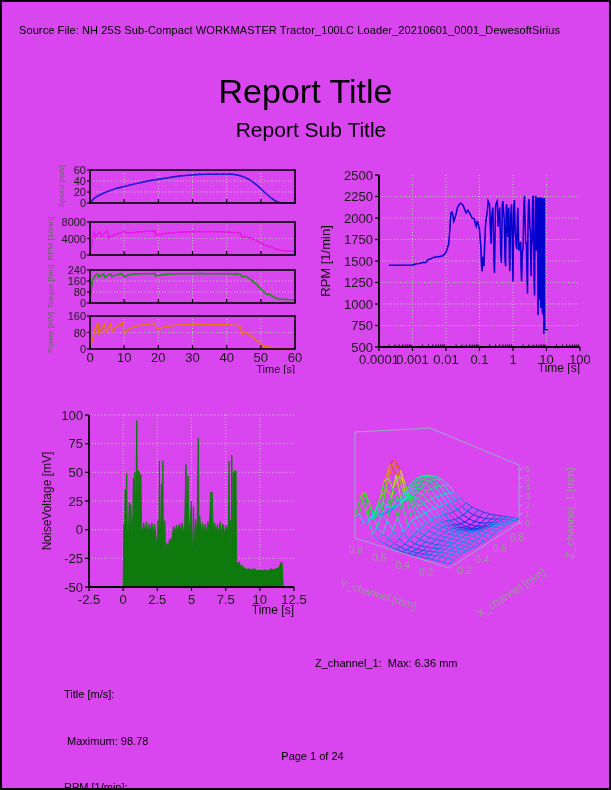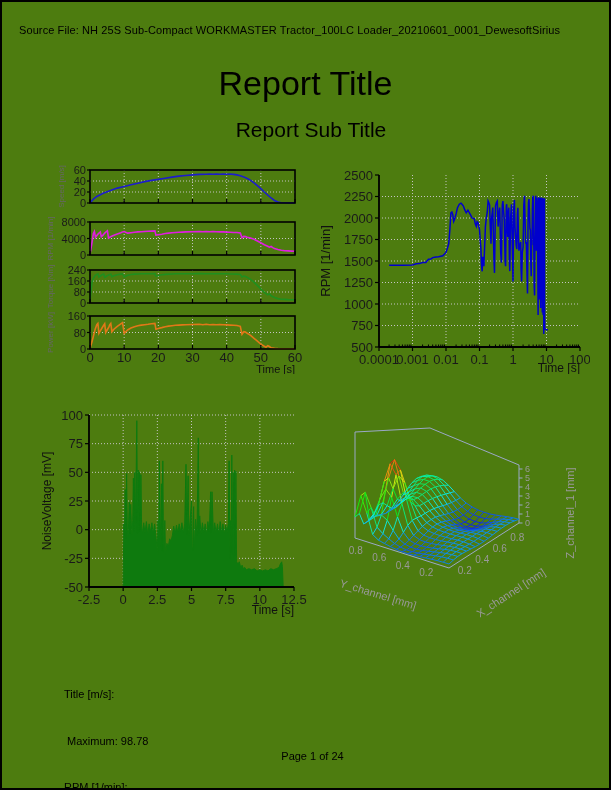--- a/index.html
+++ b/index.html
@@ -1,20 +1,20 @@
 <!DOCTYPE html>
 <html><head>
 <meta charset="utf-8">
 <style>
   html,body{margin:0;padding:0;background:#fff;}
-  .page{position:relative;width:611px;height:790px;background:#4d7c0f;border:2px solid #000;
+  .page{position:relative;width:611px;height:790px;background:#d946ef;border:2px solid #000;
         box-sizing:border-box;font-family:"Liberation Sans",sans-serif;overflow:hidden;color:#000;}
   .abs{position:absolute;}
   .src{position:absolute;left:17px;top:22px;font-size:11px;letter-spacing:0.1px;}
-  .title{position:absolute;left:0;right:0;top:62px;text-align:center;font-size:34px;}
+  .title{position:absolute;left:0;right:0;top:70px;text-align:center;font-size:34px;}
   .subtitle{position:absolute;left:0;right:0;top:116px;text-align:center;font-size:21px;padding-left:11px;}
   .stats{position:absolute;font-size:11px;line-height:15.5px;white-space:pre;}
   .footer{position:absolute;left:14px;right:0;top:748px;text-align:center;font-size:11px;}
   svg text{font-family:"Liberation Sans",sans-serif;}
 </style>
 </head>
 <body>
 
 <div class="page">
   <div class="src">Source File: NH 25S Sub-Compact WORKMASTER Tractor_100LC Loader_20210601_0001_DewesoftSirius</div>
@@ -849,15 +849,16 @@
       <text x="0" y="0" font-size="11" fill="#999999" text-anchor="middle" transform="translate(196,191) rotate(-33)">X_channel [mm]</text>
       <text x="0" y="0" font-size="11" fill="#999999" text-anchor="middle" transform="translate(257,108) rotate(-90)">Z_channel_1 [mm]</text>
     </svg>
 
   <div class="stats" style="left:62px;top:654px">
     <div>Title [m/s]:</div>
     <div> Maximum: 98.78</div>
     <div>RPM [1/min]:</div>
     
   </div>
+  <div class="stats" style="left:313px;top:654px">Z_channel_1:  Max: 6.36 mm</div>
 
   <div class="footer">Page 1 of 24</div>
 </div>
 
 </body></html>

